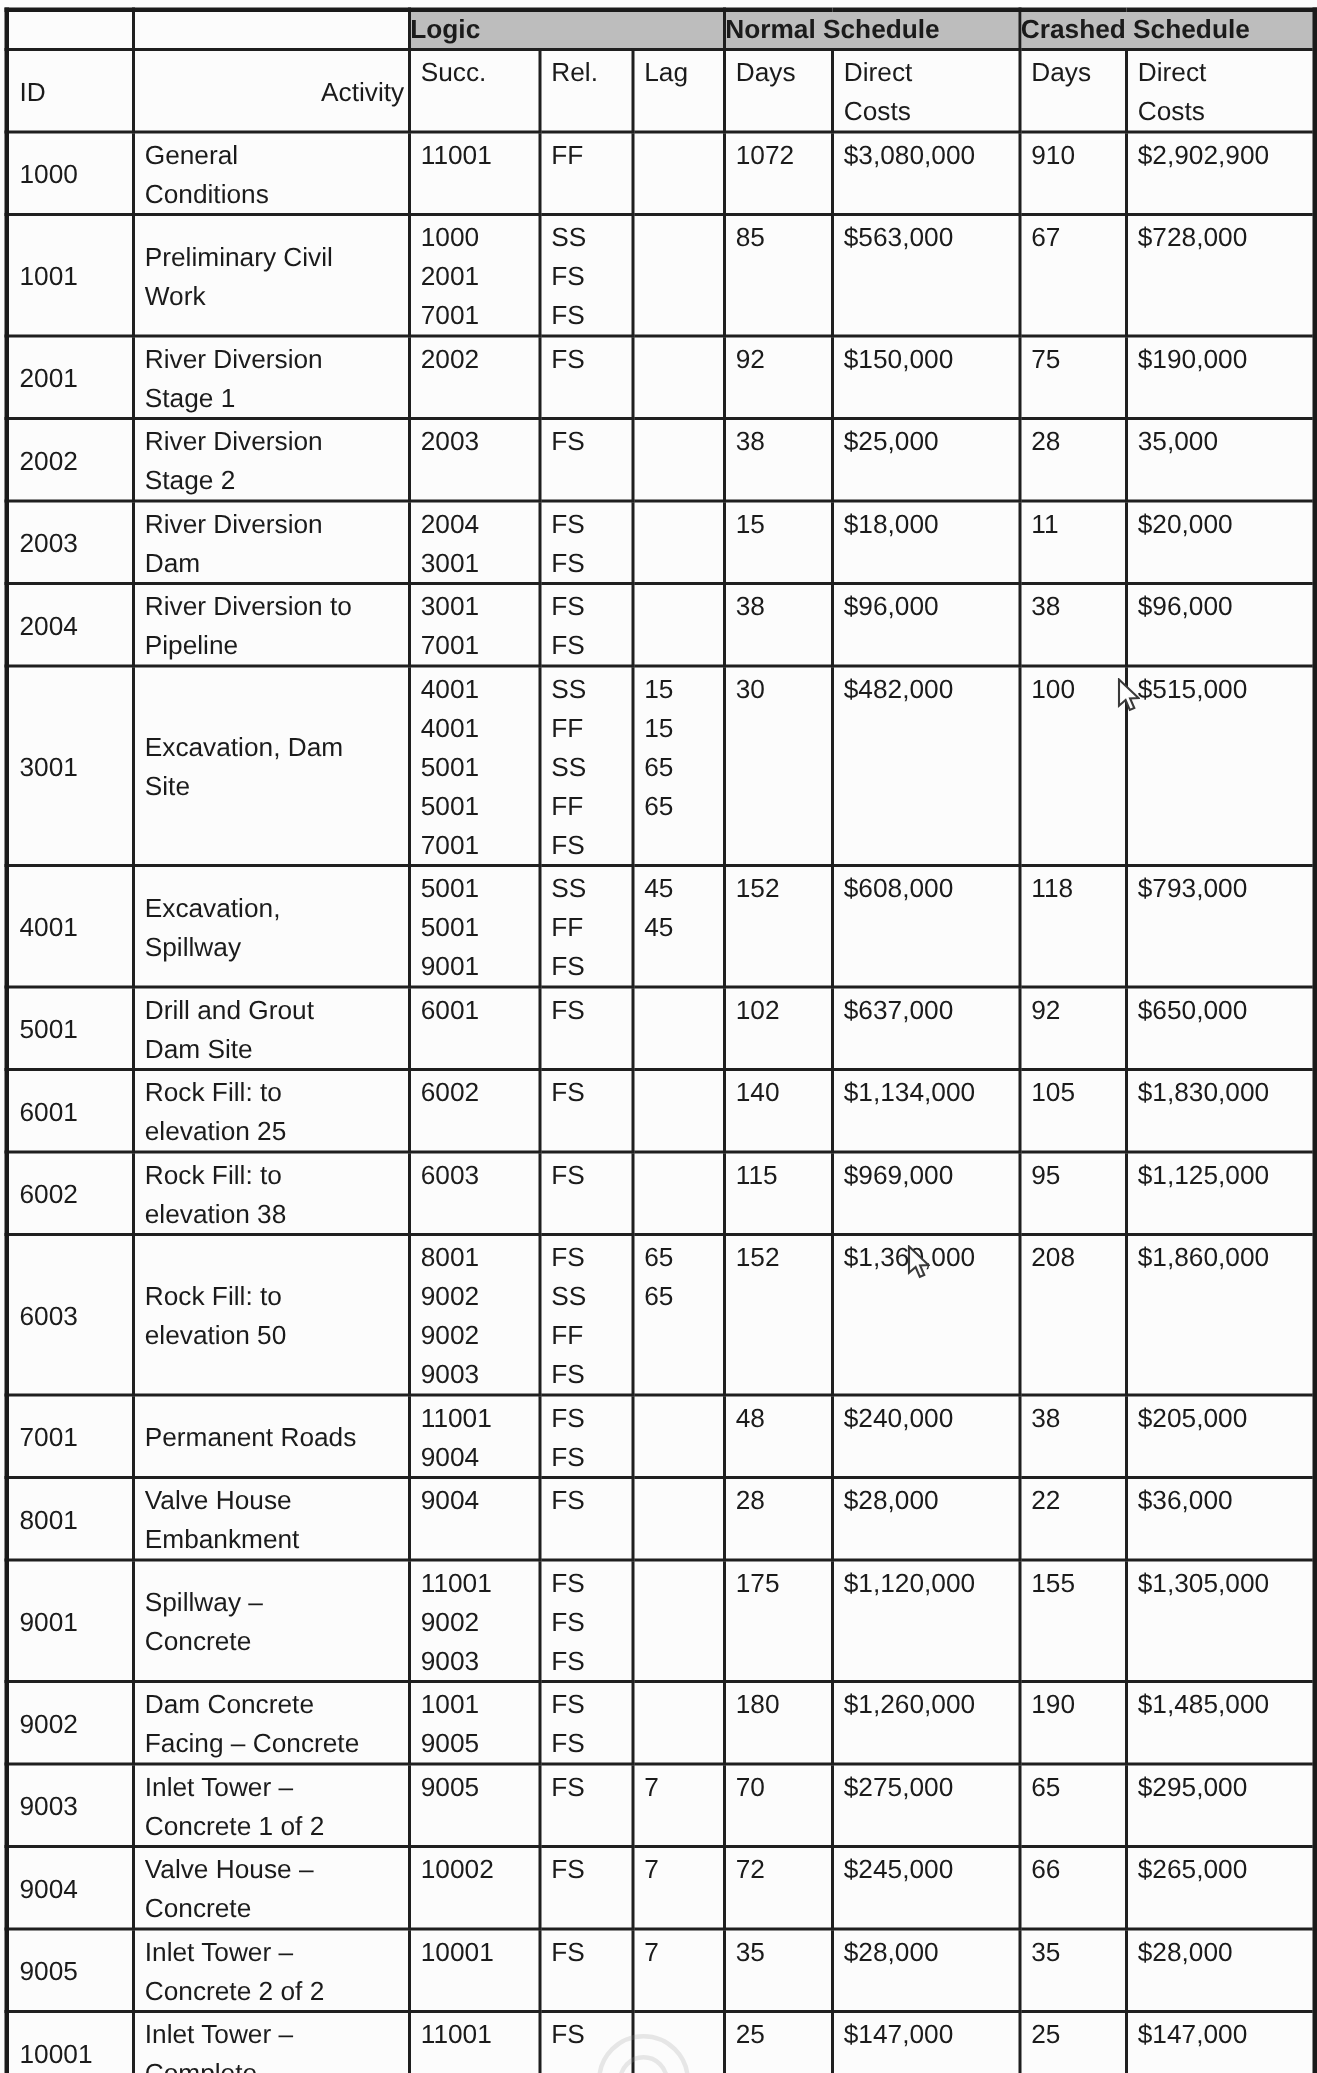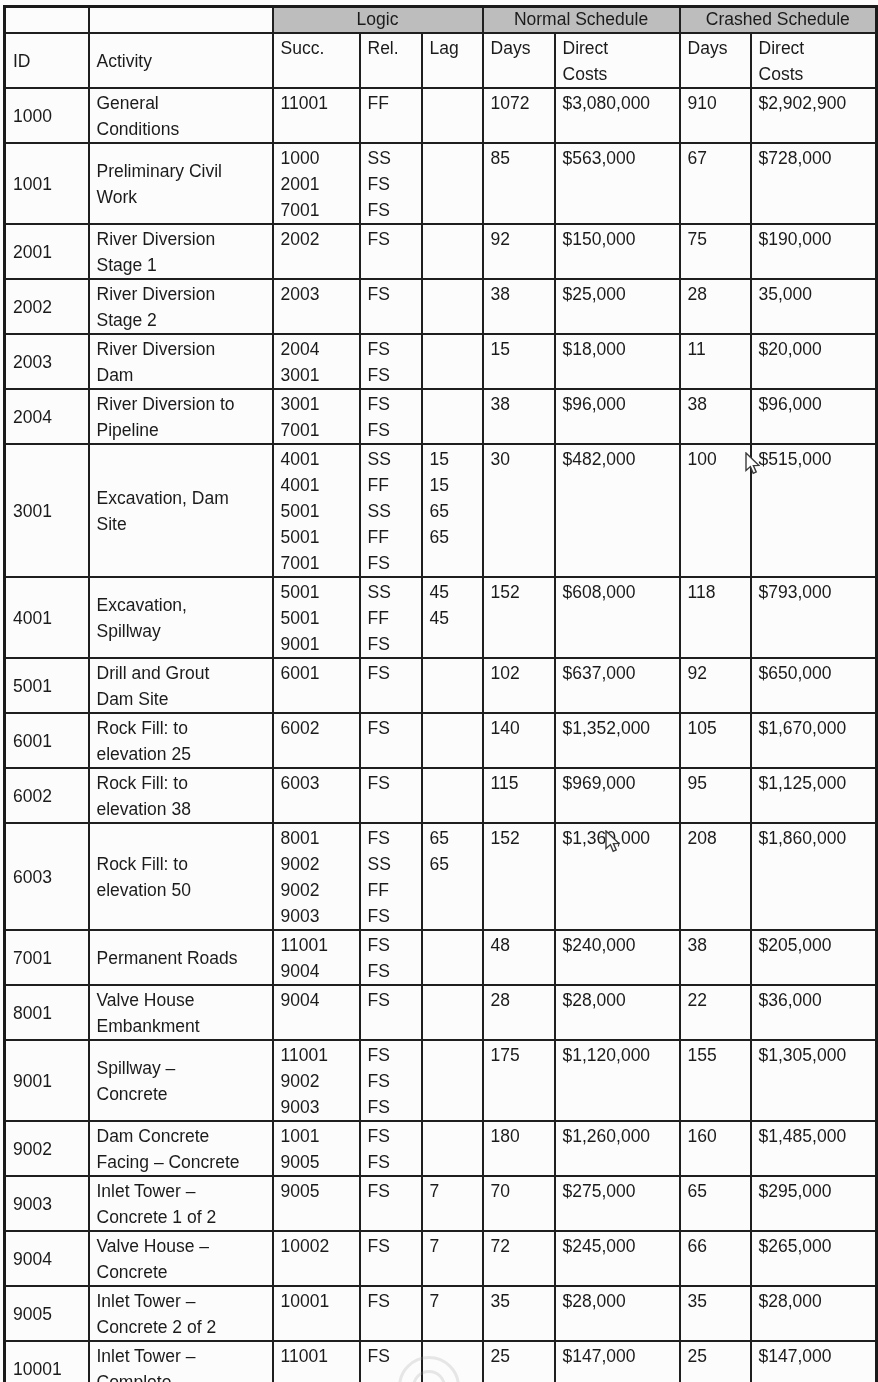--- a/index.html
+++ b/index.html
@@ -31,23 +31,23 @@
     font-weight: normal;
     text-align: left;
     vertical-align: top;
     padding: 1px 2px 0 7px;
     overflow: hidden;
     white-space: pre-line;
   }
   .sched thead tr.group-row th {
     height: 24px;
     line-height: 23px;
-    text-align: center;
     padding: 0;
     white-space: nowrap;
+    font-weight: bold;
   }
   .sched thead th.ghdr { background: #bdbdbd; }
   .sched thead th.blank { background: transparent; }
   .sched thead tr.col-row th { height: 51px; }
   .sched td.c-id { vertical-align: middle; }
   .sched td.c-act { vertical-align: middle; }
   .cursor {
     position: absolute;
     width: 16px;
     height: 23px;
@@ -91,21 +91,21 @@
   <thead>
     <tr class="group-row">
       <th class="blank"></th>
       <th class="blank"></th>
       <th class="ghdr" colspan="3">Logic</th>
       <th class="ghdr" colspan="2">Normal Schedule</th>
       <th class="ghdr" colspan="2">Crashed Schedule</th>
     </tr>
     <tr class="col-row">
       <th style="vertical-align:middle">ID</th>
-      <th style="vertical-align:middle;text-align:left">Activity</th>
+      <th style="vertical-align:middle;text-align:right">Activity</th>
       <th>Succ.</th>
       <th>Rel.</th>
       <th>Lag</th>
       <th>Days</th>
       <th>Direct
 Costs</th>
       <th>Days</th>
       <th>Direct
 Costs</th>
     </tr>
@@ -244,23 +244,23 @@
         <td class="c-cc">$650,000</td>
       </tr>
       <tr>
         <td class="c-id">6001</td>
         <td class="c-act">Rock Fill: to
 elevation 25</td>
         <td class="c-succ">6002</td>
         <td class="c-rel">FS</td>
         <td class="c-lag"></td>
         <td class="c-nd">140</td>
-        <td class="c-nc">$1,352,000</td>
+        <td class="c-nc">$1,134,000</td>
         <td class="c-cd">105</td>
-        <td class="c-cc">$1,670,000</td>
+        <td class="c-cc">$1,830,000</td>
       </tr>
       <tr>
         <td class="c-id">6002</td>
         <td class="c-act">Rock Fill: to
 elevation 38</td>
         <td class="c-succ">6003</td>
         <td class="c-rel">FS</td>
         <td class="c-lag"></td>
         <td class="c-nd">115</td>
         <td class="c-nc">$969,000</td>
@@ -331,21 +331,21 @@
         <td class="c-id">9002</td>
         <td class="c-act">Dam Concrete
 Facing – Concrete</td>
         <td class="c-succ">1001
 9005</td>
         <td class="c-rel">FS
 FS</td>
         <td class="c-lag"></td>
         <td class="c-nd">180</td>
         <td class="c-nc">$1,260,000</td>
-        <td class="c-cd">160</td>
+        <td class="c-cd">190</td>
         <td class="c-cc">$1,485,000</td>
       </tr>
       <tr>
         <td class="c-id">9003</td>
         <td class="c-act">Inlet Tower –
 Concrete 1 of 2</td>
         <td class="c-succ">9005</td>
         <td class="c-rel">FS</td>
         <td class="c-lag">7</td>
         <td class="c-nd">70</td>

